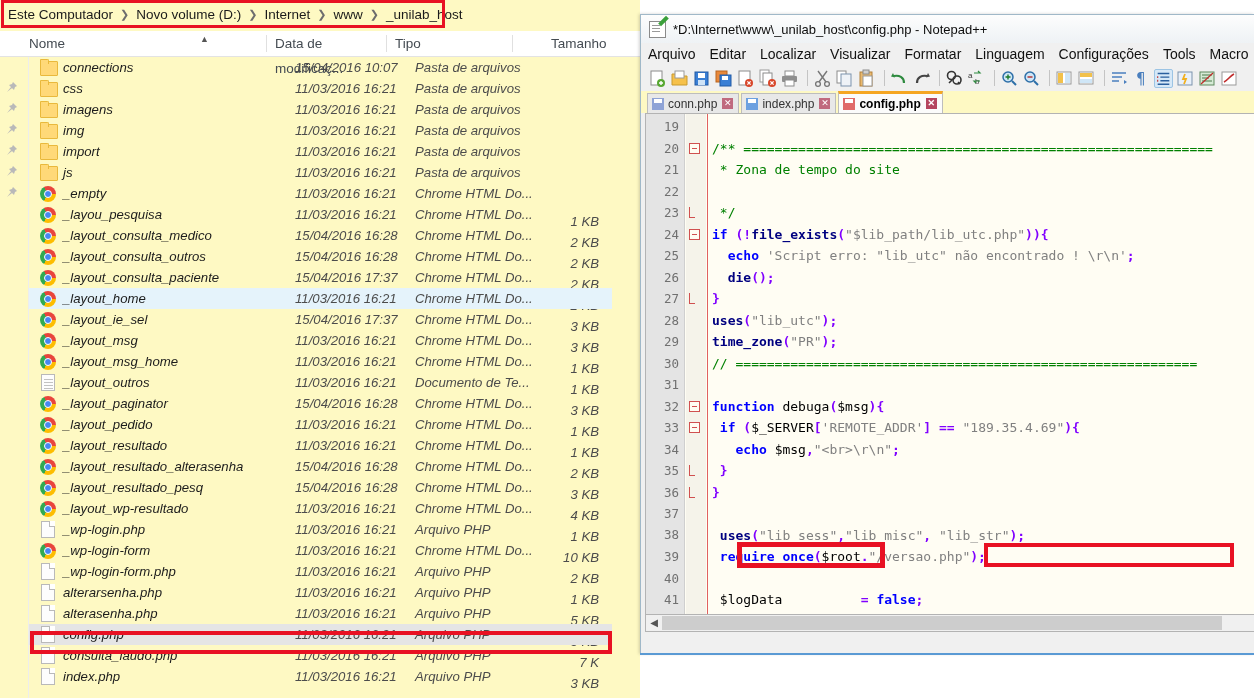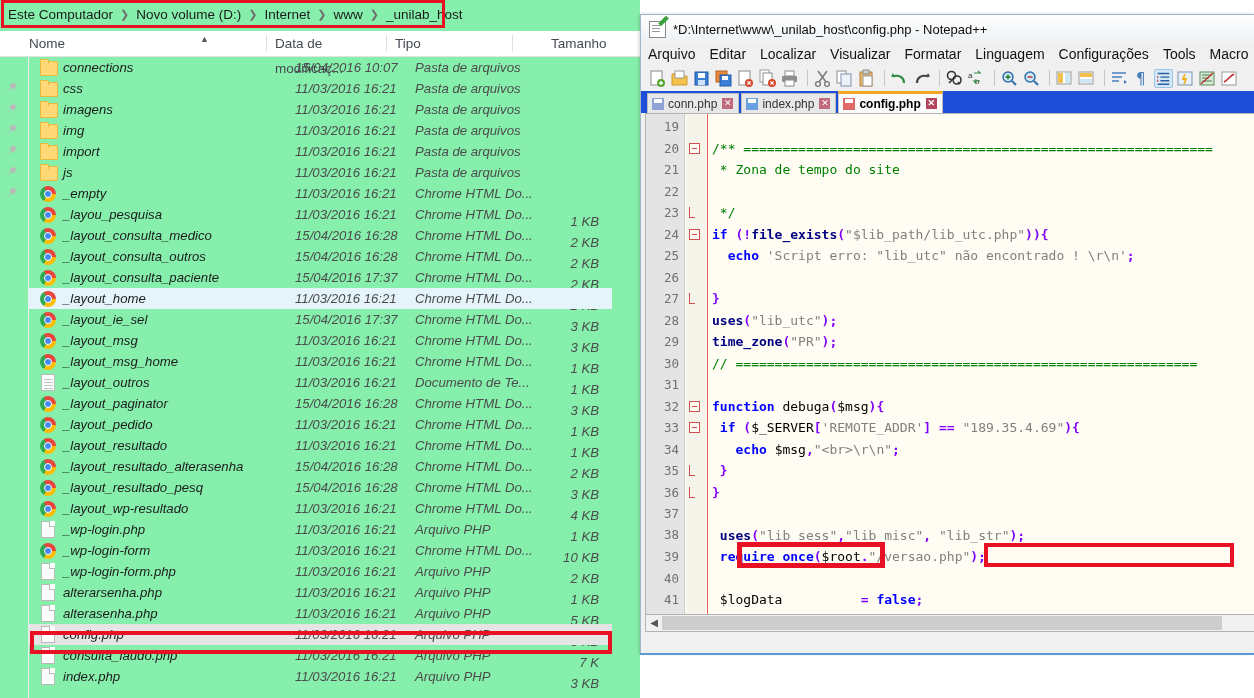--- a/index.html
+++ b/index.html
@@ -1,21 +1,21 @@
 <!DOCTYPE html>
 <html><head>
 <meta charset="utf-8">
 <style>
   * { box-sizing: border-box; margin:0; padding:0; }
   html,body { width:1254px; height:698px; overflow:hidden; background:#fff;
     font-family:"Liberation Sans", sans-serif; }
 
   
   #explorer { position:absolute; left:0; top:0; width:640px; height:698px;
-    background:#86efac; overflow:hidden; }
+    background:#fef9c3; overflow:hidden; }
 
   #breadcrumb { position:absolute; left:0; top:0; width:447px; height:29px;
     display:flex; align-items:center; padding-left:6px; font-size:13.5px;
     color:#17405e; white-space:nowrap; }
   #breadcrumb .crumb { padding:0 2px; color:#1a1a1a; }
   #breadcrumb .sep { color:#6d6d6d; padding:0 5px; font-size:11px; }
   #bc-outline { position:absolute; left:1px; top:0px; width:444px; height:28px;
     border:3px solid #e81123; pointer-events:none; }
 
   #colheader { position:absolute; left:0; top:31px; width:640px; height:26px;
@@ -87,21 +87,21 @@
   #npp-menu { position:absolute; left:0; top:28px; width:613px; height:22px;
     display:flex; align-items:center; font-size:14px; color:#111; }
   #npp-menu .mi { padding:0 7px; white-space:nowrap; }
 
   #npp-toolbar { position:absolute; left:0; top:50px; width:613px; height:26px;
     display:flex; align-items:center; padding-left:7px; }
   #npp-toolbar .tb { width:19px; height:19px; margin-right:3px; position:relative; border-radius:2px; }
   #npp-toolbar .sp { width:1px; height:16px; background:#c4c4c4; margin:0 5px; }
   #npp-toolbar .tb.active { background:#d6e8f7; border:1px solid #9cc4e4; }
 
-  #npp-tabs { position:absolute; left:0; top:76px; width:613px; height:22px; background:#1d4ed8;
+  #npp-tabs { position:absolute; left:0; top:76px; width:613px; height:22px; background:#fef9c3;
     display:flex; align-items:flex-end; padding-left:6px; }
   .tab { height:20px; display:flex; align-items:center; padding:0 5px 0 4px;
     background:#e8e8e8; border:1px solid #bdbdbd; border-bottom:none; margin-right:2px;
     font-size:12px; color:#333; white-space:nowrap; }
   .tab.active { background:#fbfbfb; border-top:3px solid #f5a623; color:#000; font-weight:bold; height:22px; }
   .tab .dsk { width:12px; height:12px; margin-right:4px; background:#8fa3d6; position:relative; }
   .tab .dsk.red { background:#e06a6a; }
   .tab .dsk.blue { background:#6ca0e0; }
   .tab .dsk::after { content:""; position:absolute; left:2px; top:1px; width:8px; height:4px; background:#fff; }
   .tab .cl { margin-left:5px; width:11px; height:11px; background:#c06a7e; color:#fff;
@@ -638,20 +638,21 @@
         <div class="fm tick" style="top: 372.5px; left: 3px;"></div>
       </div>
     <div id="redmargin"></div>
     <div id="codearea">
         <div class="cl-row" style="position: absolute; left: 4px; top: 2px; right: 0px;"></div>
         <div class="cl-row" style="position: absolute; left: 4px; top: 23.5px; right: 0px;"><span class="c">/** ============================================================</span></div>
         <div class="cl-row" style="position: absolute; left: 4px; top: 45px; right: 0px;"><span class="c"> * Zona de tempo do site</span></div>
         <div class="cl-row" style="position: absolute; left: 4px; top: 88px; right: 0px;"><span class="c"> */</span></div>
         <div class="cl-row" style="position: absolute; left: 4px; top: 109.5px; right: 0px;"><span class="k">if</span> <span class="o">(!</span><span class="f">file_exists</span><span class="o">(</span><span class="s">"$lib_path/lib_utc.php"</span><span class="o">)){</span></div>
         <div class="cl-row" style="position: absolute; left: 4px; top: 131px; right: 0px;">  <span class="k">echo</span> <span class="s">'Script erro: "lib_utc" não encontrado ! \r\n'</span><span class="o">;</span></div>
+        <div class="cl-row" style="position: absolute; left: 4px; top: 152.5px; right: 0px;">  <span class="f">die</span><span class="o">();</span></div>
         <div class="cl-row" style="position: absolute; left: 4px; top: 174px; right: 0px;"><span class="o">}</span></div>
         <div class="cl-row" style="position: absolute; left: 4px; top: 195.5px; right: 0px;"><span class="f">uses</span><span class="o">(</span><span class="s">"lib_utc"</span><span class="o">);</span></div>
         <div class="cl-row" style="position: absolute; left: 4px; top: 217px; right: 0px;"><span class="f">time_zone</span><span class="o">(</span><span class="s">"PR"</span><span class="o">);</span></div>
         <div class="cl-row" style="position: absolute; left: 4px; top: 238.5px; right: 0px;"><span class="c">// ===========================================================</span></div>
         <div class="cl-row" style="position: absolute; left: 4px; top: 260px; right: 0px;"></div>
         <div class="cl-row" style="position: absolute; left: 4px; top: 281.5px; right: 0px;"><span class="k">function</span> <span class="v">debuga</span><span class="o">(</span><span class="v">$msg</span><span class="o">){</span></div>
         <div class="cl-row" style="position: absolute; left: 4px; top: 303px; right: 0px;"> <span class="k">if</span> <span class="o">(</span><span class="v">$_SERVER</span><span class="o">[</span><span class="s">'REMOTE_ADDR'</span><span class="o">] ==</span> <span class="s">"189.35.4.69"</span><span class="o">){</span></div>
         <div class="cl-row" style="position: absolute; left: 4px; top: 324.5px; right: 0px;">   <span class="k">echo</span> <span class="v">$msg</span><span class="o">,</span><span class="s">"&lt;br&gt;\r\n"</span><span class="o">;</span></div>
         <div class="cl-row" style="position: absolute; left: 4px; top: 346px; right: 0px;"> <span class="o">}</span></div>
         <div class="cl-row" style="position: absolute; left: 4px; top: 367.5px; right: 0px;"><span class="o">}</span></div>

